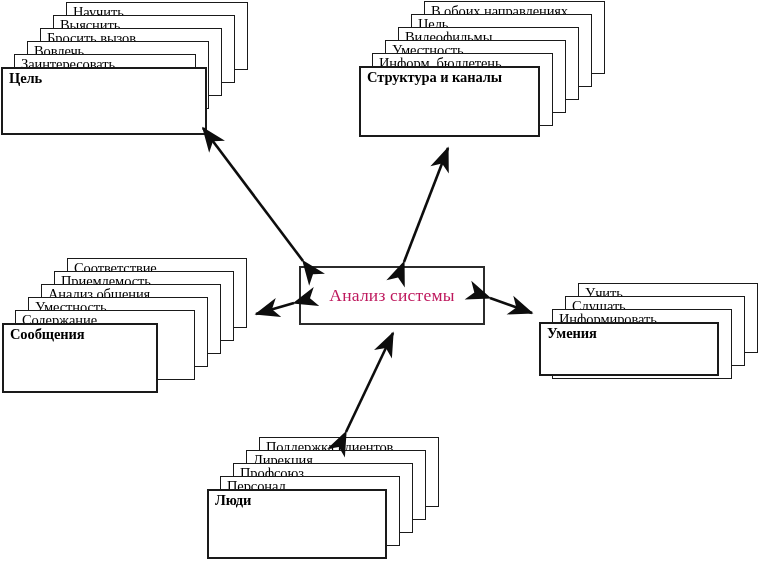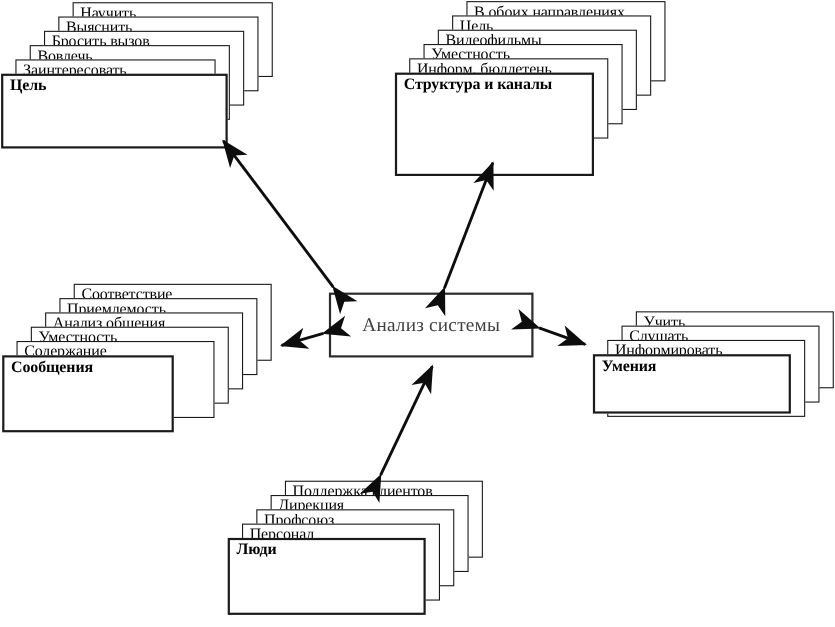--- a/index.html
+++ b/index.html
@@ -39,21 +39,21 @@
     position:absolute;
     left:299px;top:266px;width:186px;height:59px;
     border:2.2px solid #2b2b2b;
     background:#fff;
     box-sizing:border-box;
     display:flex;align-items:center;justify-content:center;
   }
   #center-node .ctext{
     font-size:17.5px;
     letter-spacing:0.2px;
-    color:#404040;
+    color:#be185d;
   }
 
   
   #arrows{position:absolute;left:0;top:0;width:759px;height:570px;pointer-events:none;}
 </style>
 </head>
 <body>
 
 <div id="canvas">
 
@@ -87,21 +87,21 @@
     </div>
     <div class="card" style="left:398px;top:27px;width:181px;height:73px;">
       <span class="label lab-l">Видеофильмы</span>
     </div>
     <div class="card" style="left:385px;top:40px;width:181px;height:73px;">
       <span class="label lab-l">Уместность</span>
     </div>
     <div class="card" style="left:372px;top:53px;width:181px;height:73px;">
       <span class="label lab-l">Информ. бюллетень</span>
     </div>
-    <div class="card front" style="left:359px;top:66px;width:181px;height:94px;">
+    <div class="card front" style="left:359px;top:66px;width:181px;height:71px;">
       <span class="label lab-l">Структура и каналы</span>
     </div>
   </div>
 
   <div class="stack">
     <div class="card" style="left:67px;top:258px;width:180px;height:70px;">
       <span class="label lab-l">Соответствие</span>
     </div>
     <div class="card" style="left:54px;top:271px;width:180px;height:70px;">
       <span class="label lab-l">Приемлемость</span>

